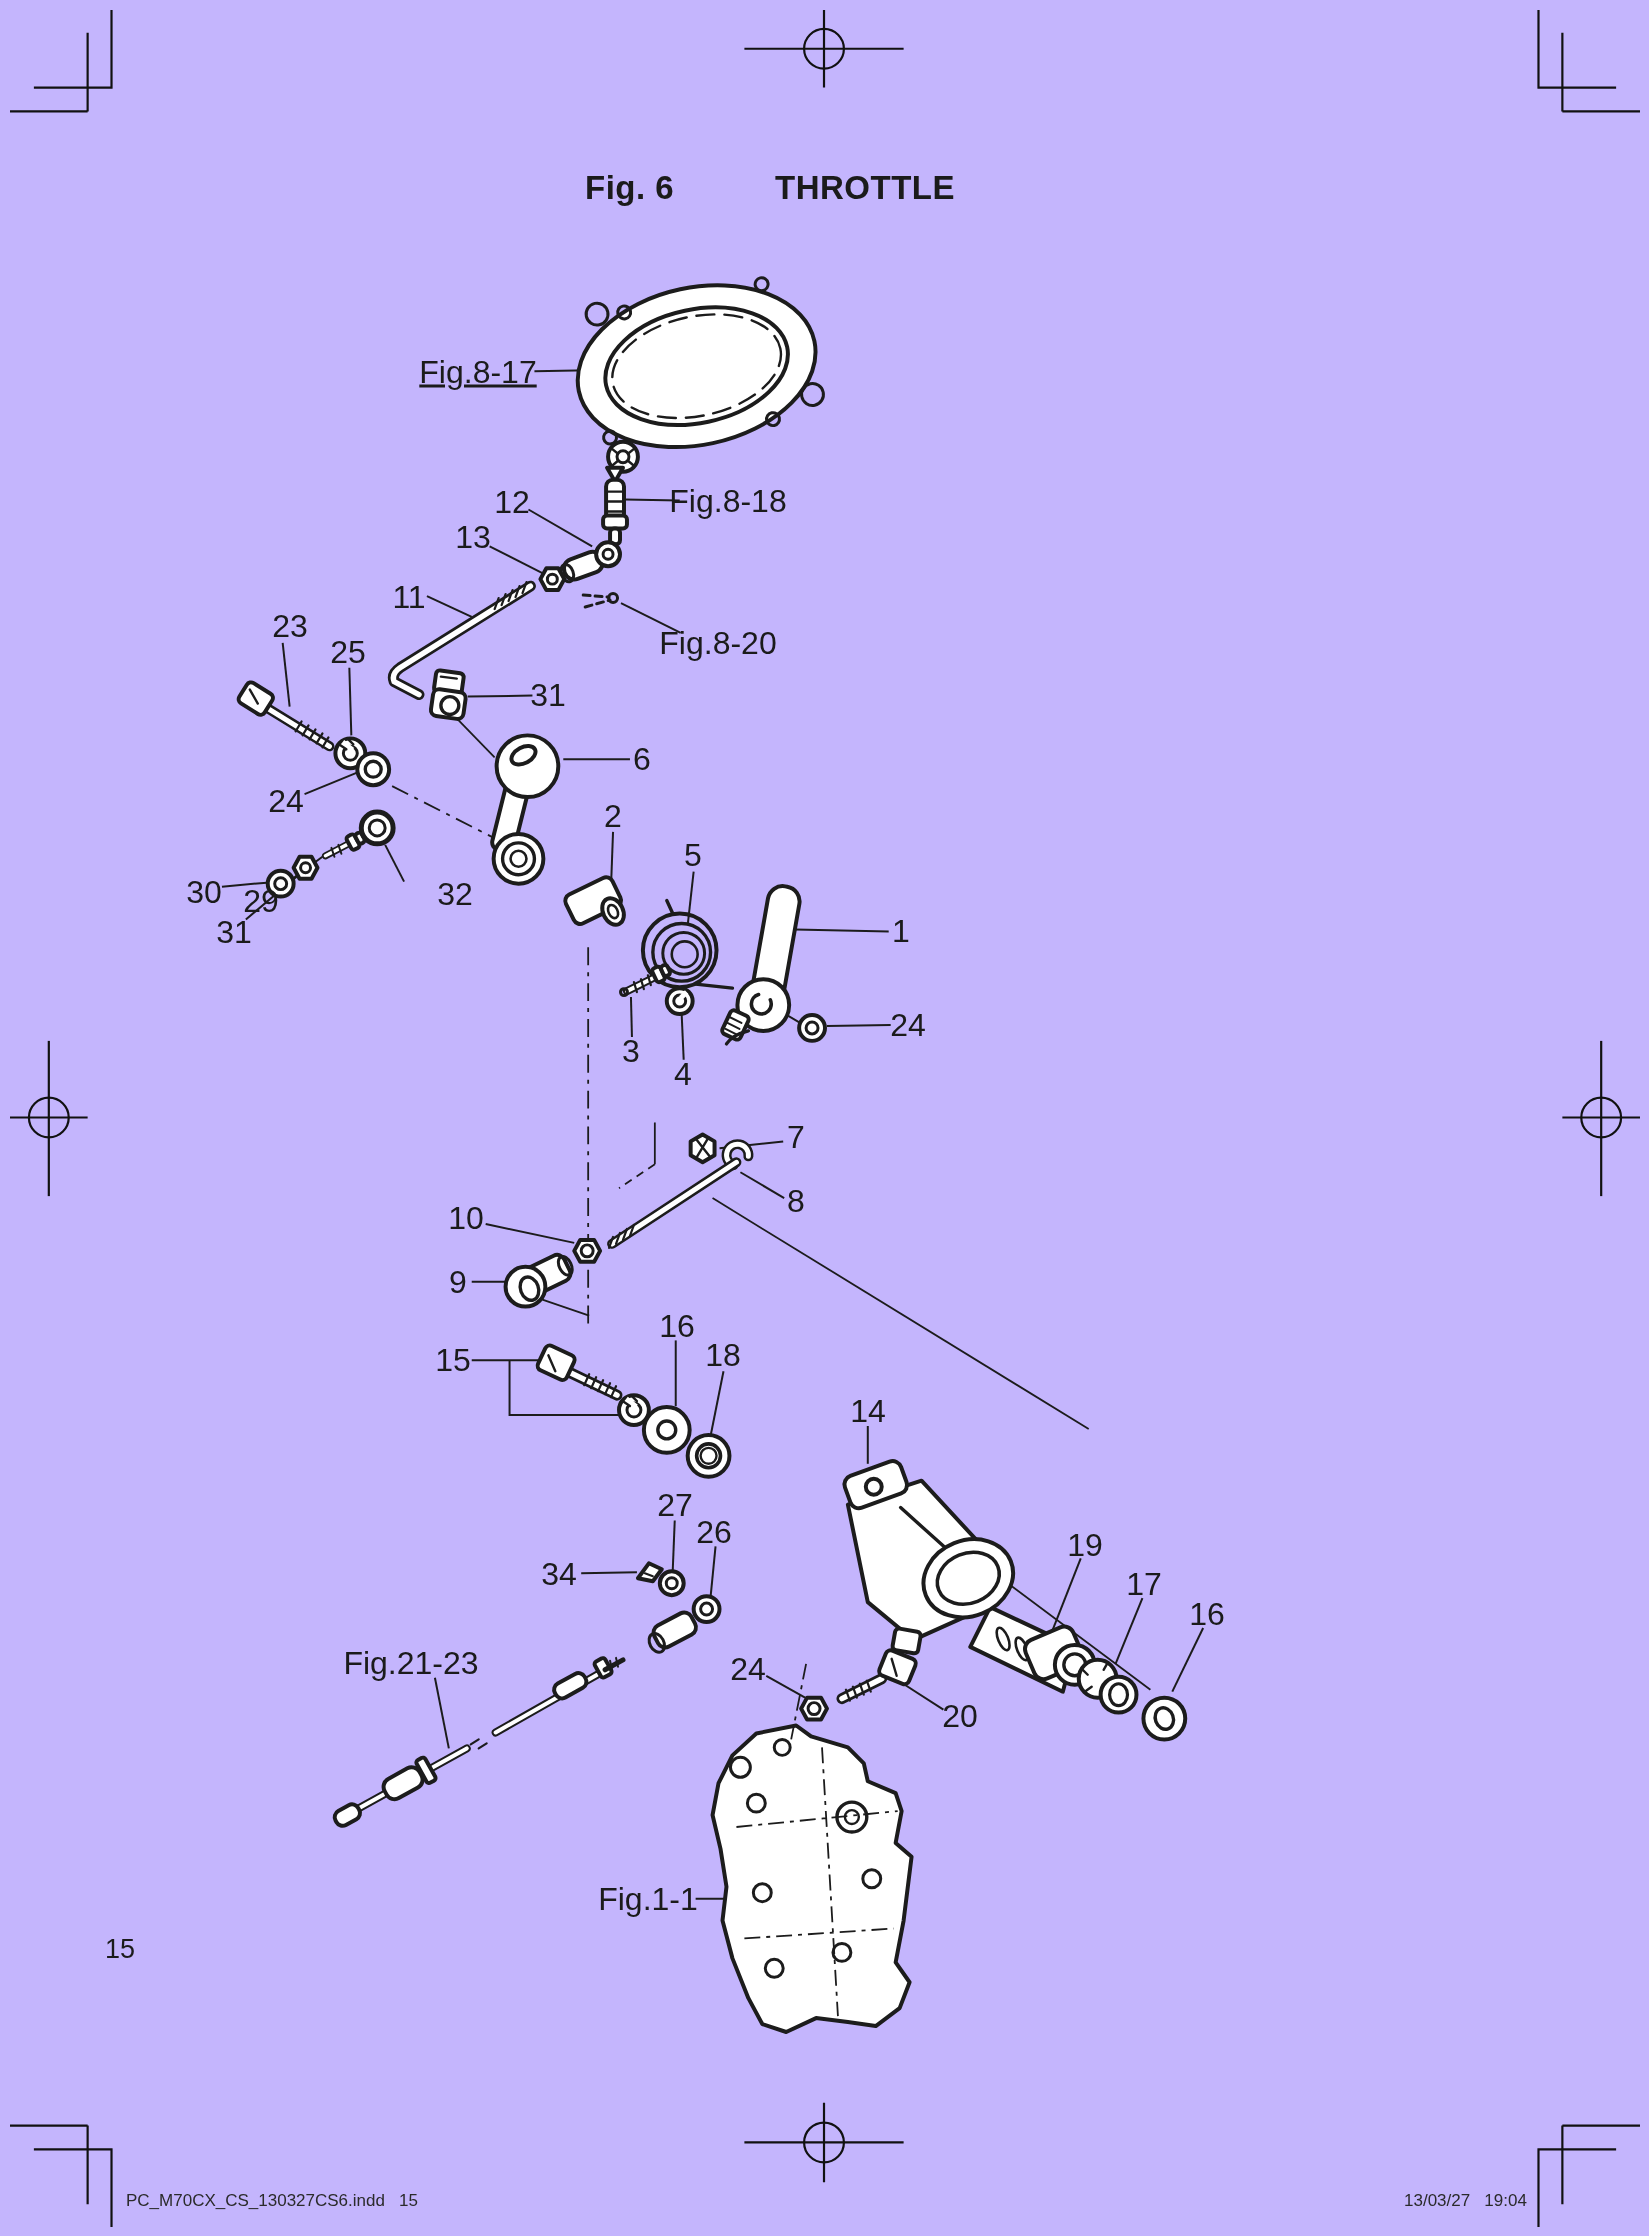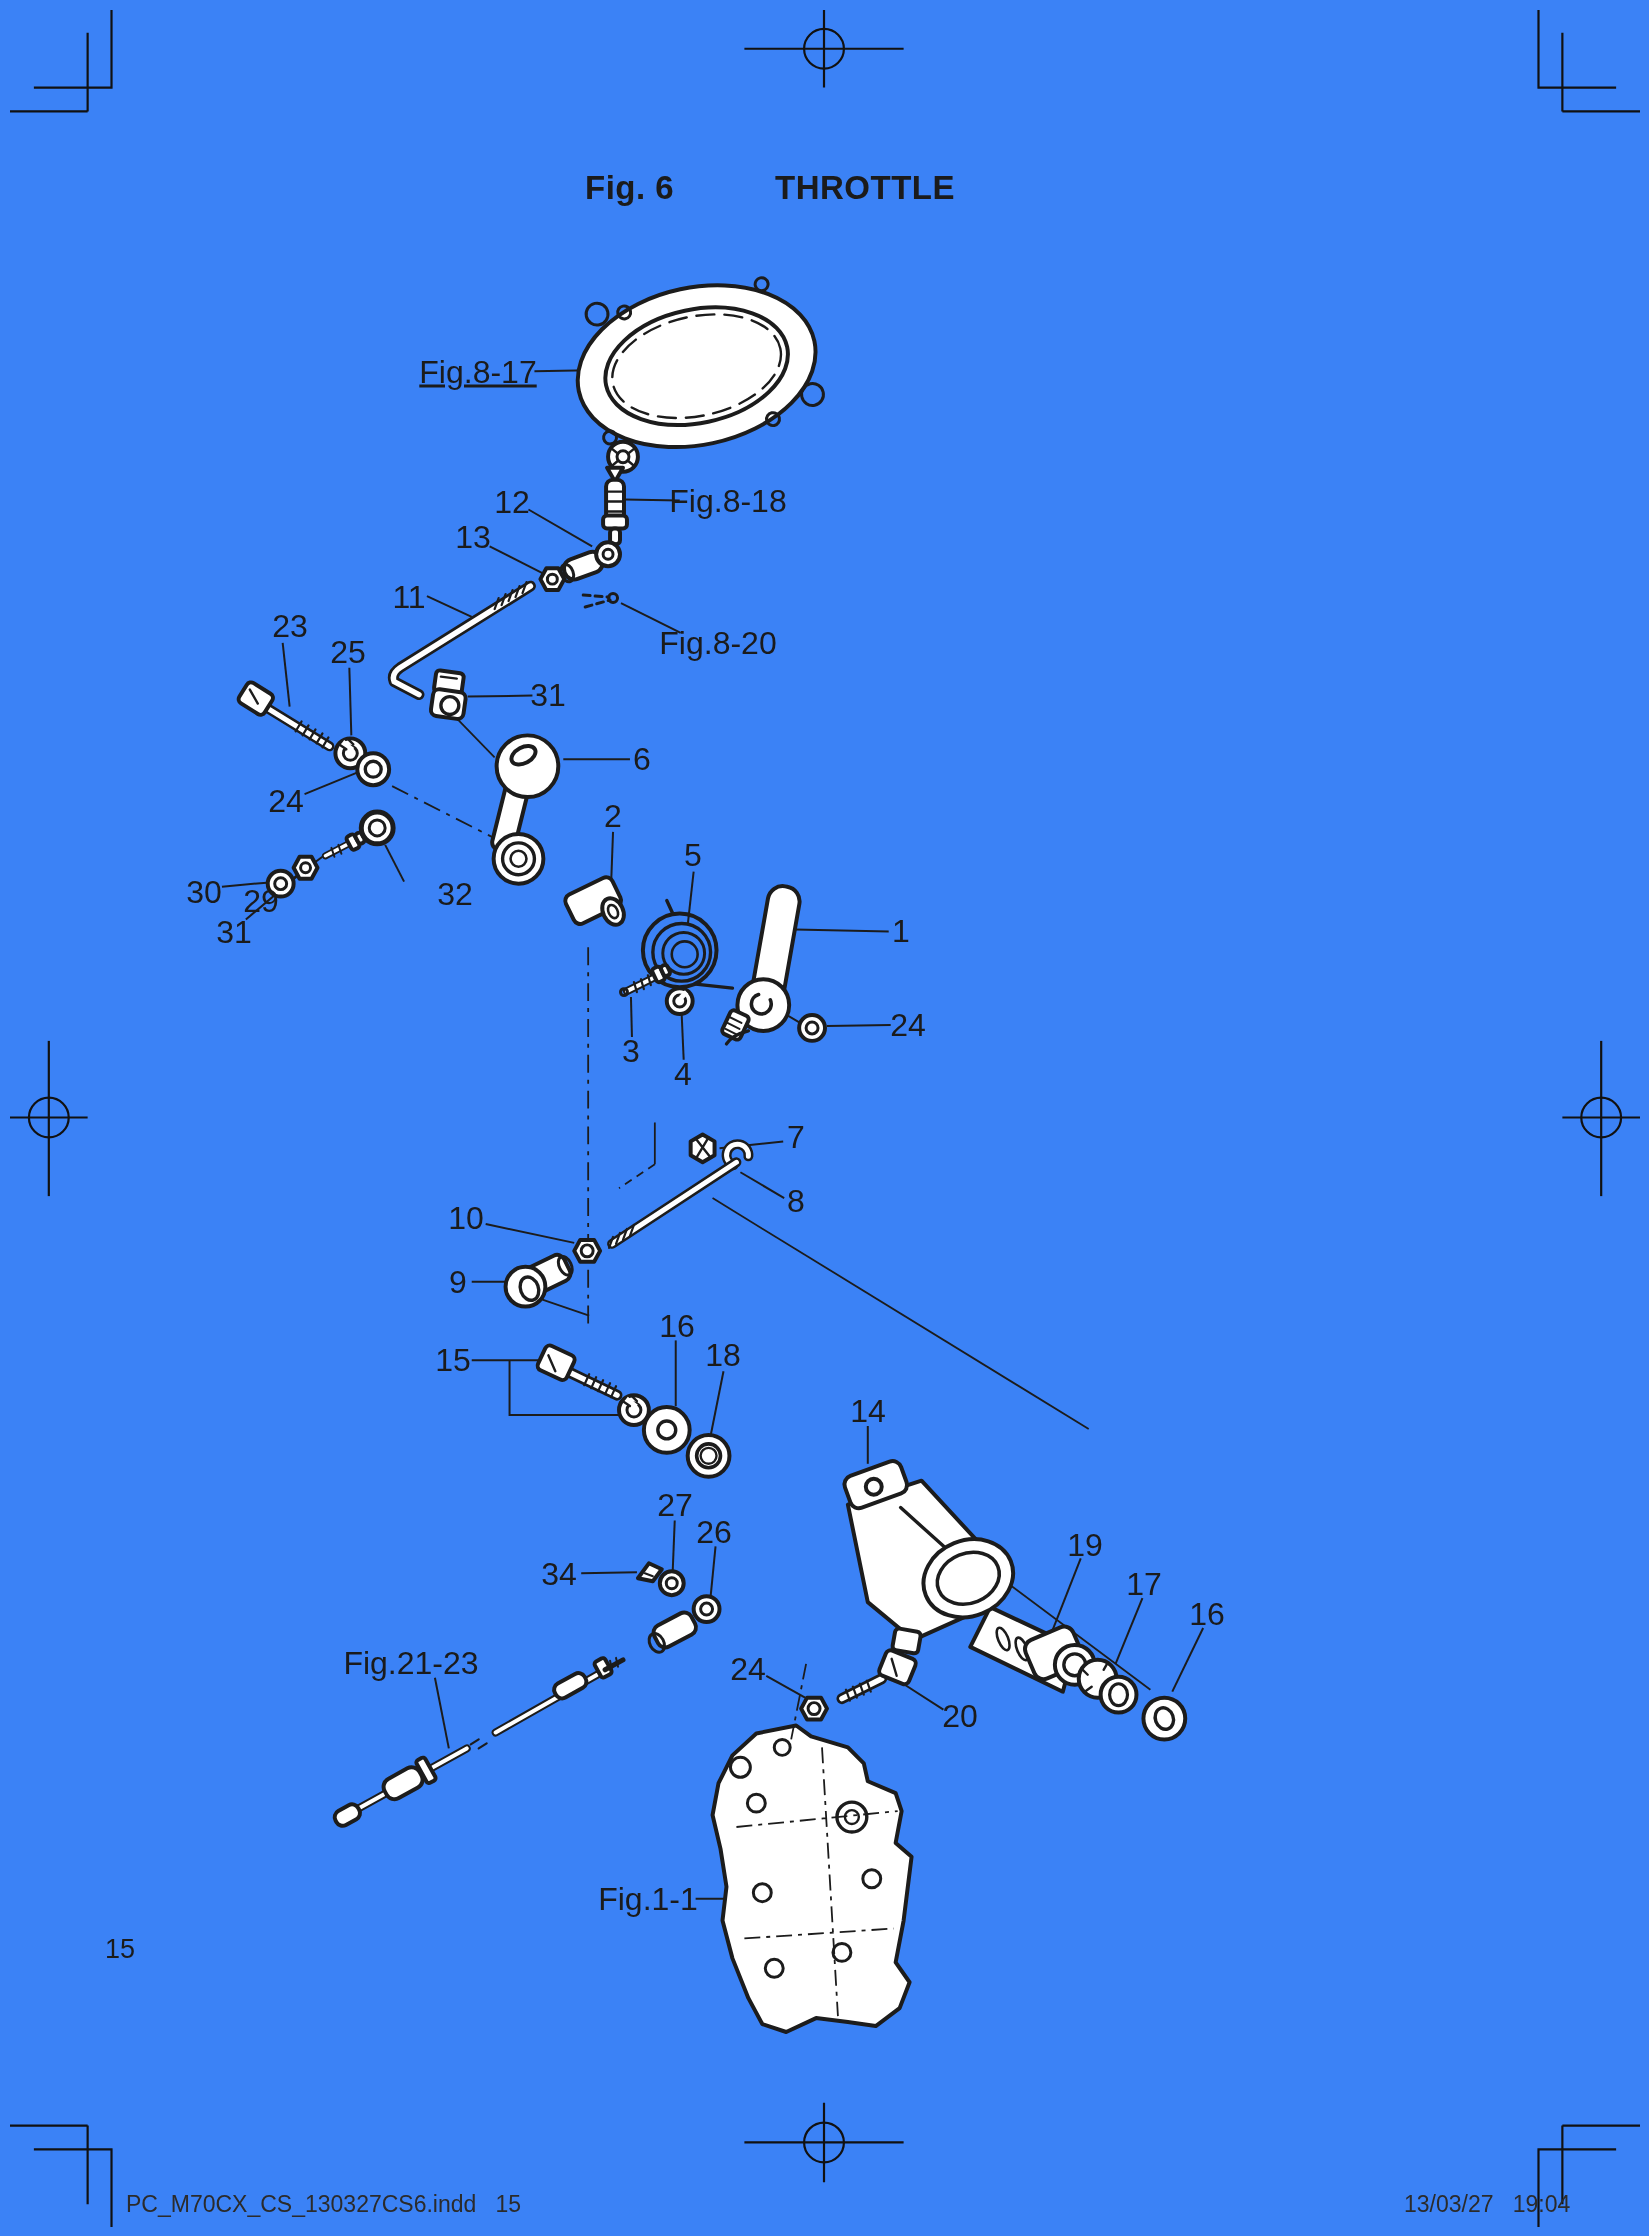--- a/index.html
+++ b/index.html
@@ -1,24 +1,24 @@
 <!DOCTYPE html>
 <html><head>
 <meta charset="utf-8">
 <style>
   html,body{margin:0;padding:0;background:#e8e8e8}
-  .page{position:relative;width:1650px;height:2237px;background:#3b82f6;
+  .page{position:relative;width:1650px;height:2237px;background:#c4b5fd;
         font-family:"Liberation Sans",sans-serif;color:#1b1b1b;overflow:hidden;margin:0 auto}
   svg.art{position:absolute;left:0;top:0;display:block}
   .title{position:absolute;font-weight:bold;font-size:33px;letter-spacing:0.5px;white-space:nowrap}
   #title-fig{left:585px;top:169px}
   #title-name{left:775px;top:169px}
   .callout{position:absolute;transform:translate(-50%,-50%);font-size:32px;white-space:nowrap}
   .pageno{position:absolute;left:105px;top:1934px;font-size:27px}
-  .footer{position:absolute;font-size:23px;white-space:pre;color:#2b2b2b}
+  .footer{position:absolute;font-size:17px;white-space:pre;color:#2b2b2b}
   .footer-left{left:126px;top:2191px}
   .footer-right{left:1404px;top:2191px}
 </style>
 </head>
 <body>
 
 <div class="page">
 
   <svg class="art" width="1650" height="2237" viewBox="0 0 1658 2248">
     <style>

